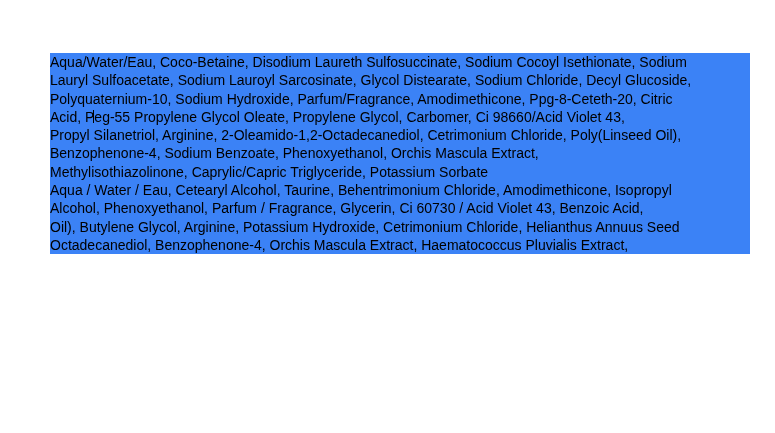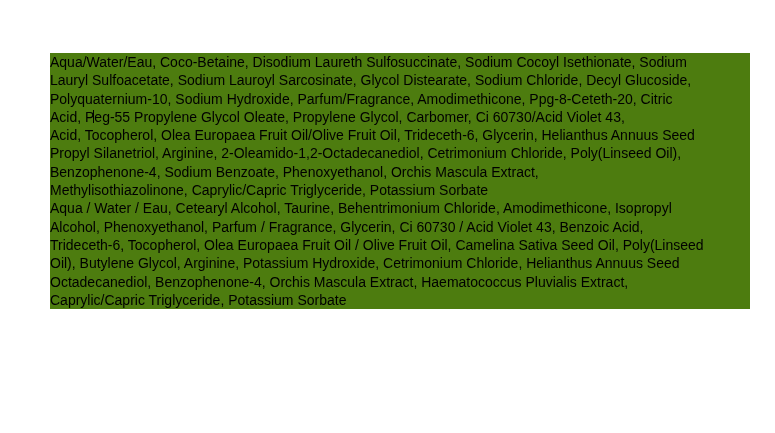--- a/index.html
+++ b/index.html
@@ -36,34 +36,31 @@
     left: 93px;
     top: 110px;
     width: 1.3px;
     height: 13px;
     background: #000000;
   }
 </style>
 </head>
 <body>
 
-<div class="text-block" style="background: #4d7c0f; color: rgb(0, 0, 0);">
+<div class="text-block" style="background: #3b82f6; color: rgb(0, 0, 0);">
     <div class="paragraph">
       <div class="line">Aqua/Water/Eau, Coco-Betaine, Disodium Laureth Sulfosuccinate, Sodium Cocoyl Isethionate, Sodium</div>
       <div class="line">Lauryl Sulfoacetate, Sodium Lauroyl Sarcosinate, Glycol Distearate, Sodium Chloride, Decyl Glucoside,</div>
       <div class="line">Polyquaternium-10, Sodium Hydroxide, Parfum/Fragrance, Amodimethicone, Ppg-8-Ceteth-20, Citric</div>
-      <div class="line">Acid, Peg-55 Propylene Glycol Oleate, Propylene Glycol, Carbomer, Ci 60730/Acid Violet 43,</div>
-      <div class="line">Acid, Tocopherol, Olea Europaea Fruit Oil/Olive Fruit Oil, Trideceth-6, Glycerin, Helianthus Annuus Seed</div>
+      <div class="line">Acid, Peg-55 Propylene Glycol Oleate, Propylene Glycol, Carbomer, Ci 98660/Acid Violet 43,</div>
       <div class="line">Propyl Silanetriol, Arginine, 2-Oleamido-1,2-Octadecanediol, Cetrimonium Chloride, Poly(Linseed Oil),</div>
       <div class="line">Benzophenone-4, Sodium Benzoate, Phenoxyethanol, Orchis Mascula Extract,</div>
       <div class="line">Methylisothiazolinone, Caprylic/Capric Triglyceride, Potassium Sorbate</div>
     </div>
     <div class="paragraph">
       <div class="line">Aqua / Water / Eau, Cetearyl Alcohol, Taurine, Behentrimonium Chloride, Amodimethicone, Isopropyl</div>
       <div class="line">Alcohol, Phenoxyethanol, Parfum / Fragrance, Glycerin, Ci 60730 / Acid Violet 43, Benzoic Acid,</div>
-      <div class="line">Trideceth-6, Tocopherol, Olea Europaea Fruit Oil / Olive Fruit Oil, Camelina Sativa Seed Oil, Poly(Linseed</div>
       <div class="line">Oil), Butylene Glycol, Arginine, Potassium Hydroxide, Cetrimonium Chloride, Helianthus Annuus Seed</div>
       <div class="line">Octadecanediol, Benzophenone-4, Orchis Mascula Extract, Haematococcus Pluvialis Extract,</div>
-      <div class="line">Caprylic/Capric Triglyceride, Potassium Sorbate</div>
     </div>
   </div>
 
 <div class="text-caret" style="display: block;"></div>
 
 </body></html>

